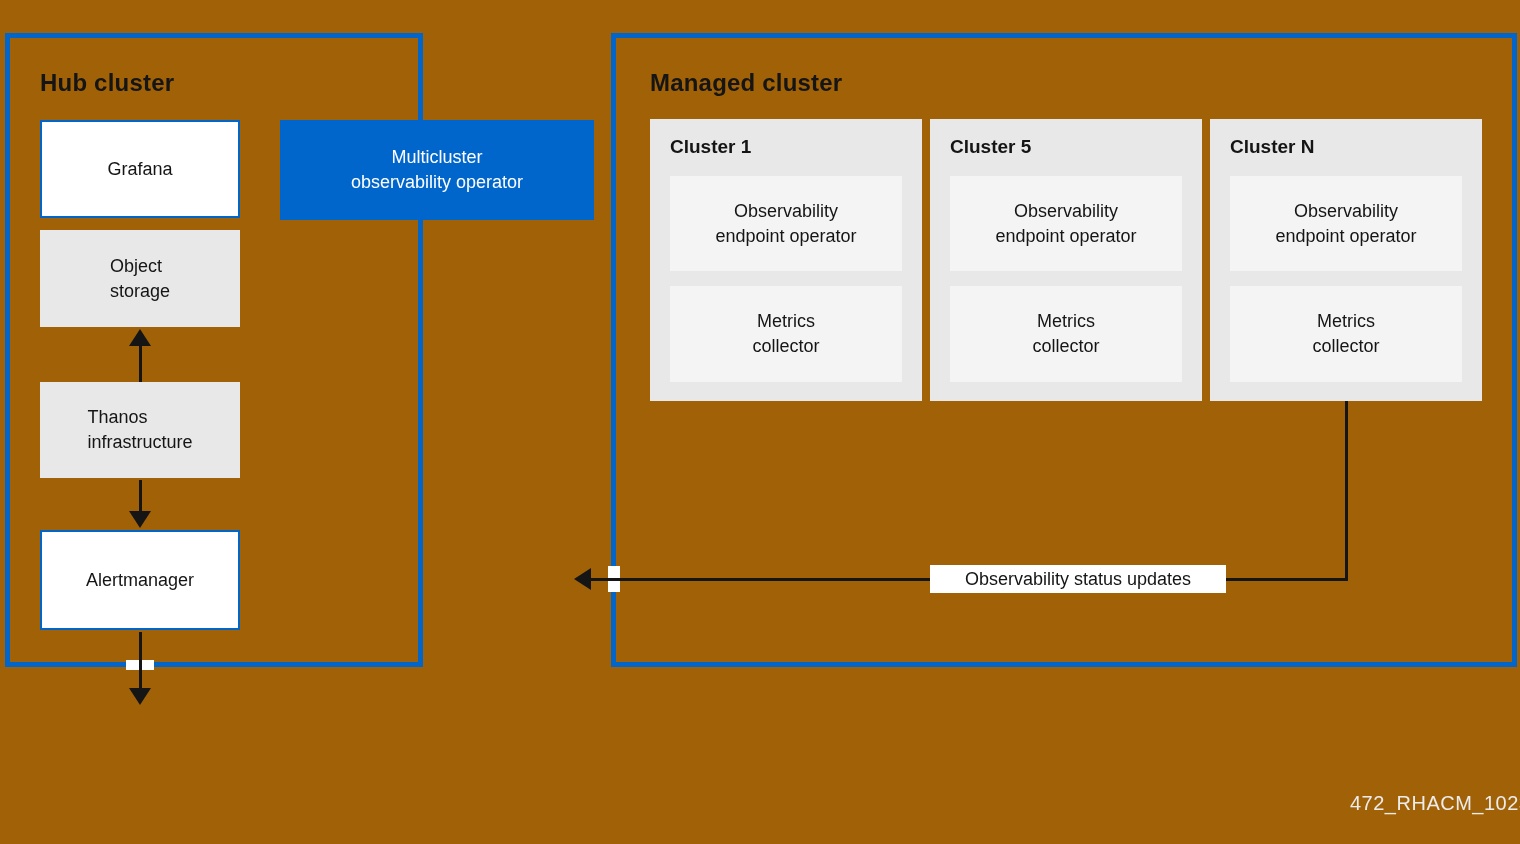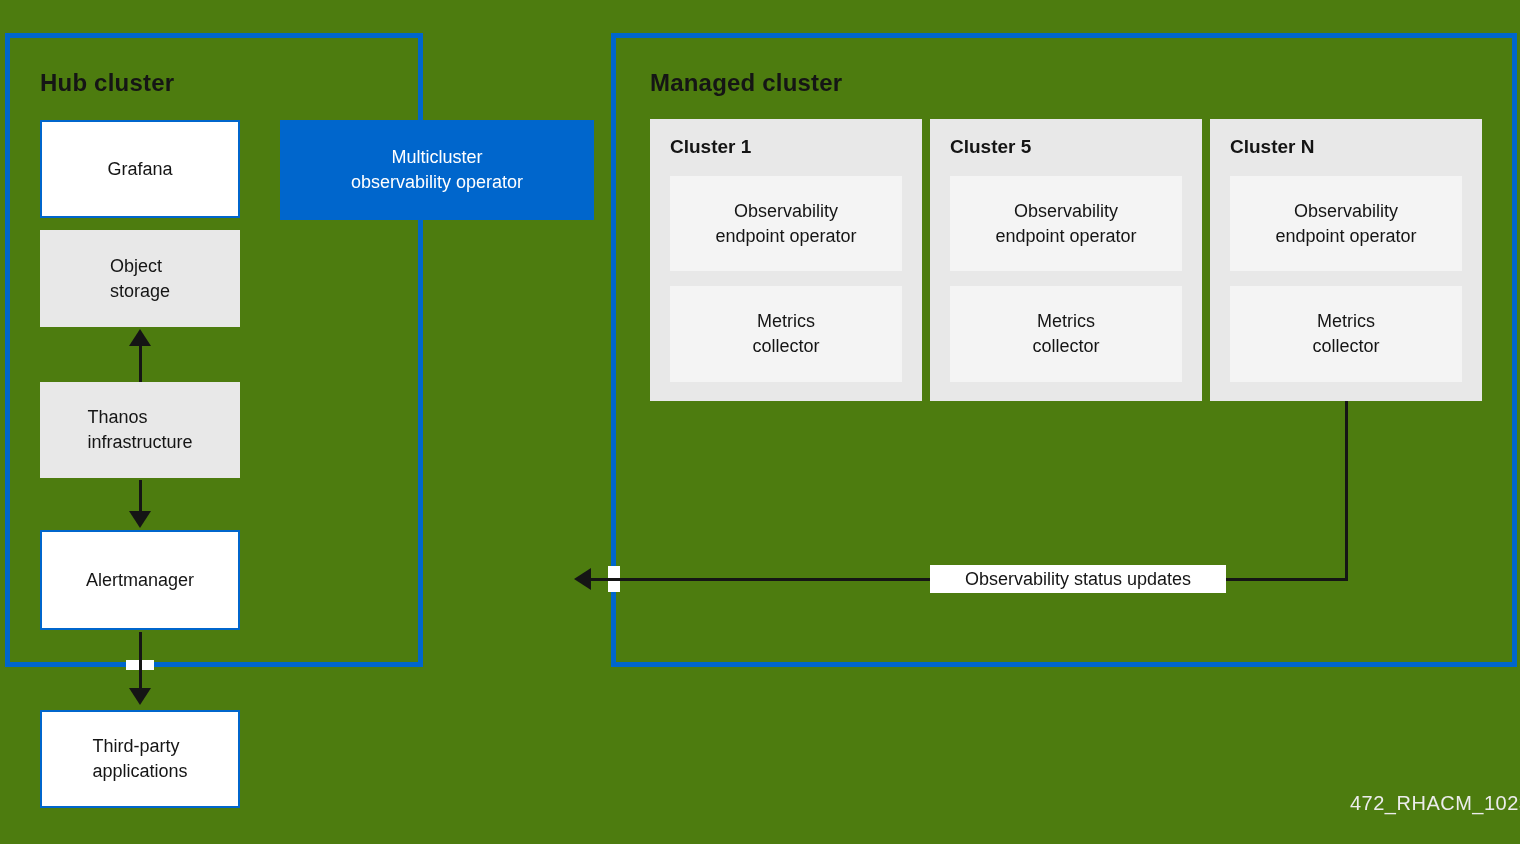--- a/index.html
+++ b/index.html
@@ -7,21 +7,21 @@
     --card-gray:#E8E8E8;
     --comp-gray:#F4F4F4;
     --ink:#151515;
     --watermark:#ECECEC;
   }
   *{margin:0;padding:0;box-sizing:border-box;}
   html,body{background:#fff;}
   #stage{
     position:relative;
     width:1520px;height:844px;
-    background:#4d7c0f;
+    background:#a16207;
     font-family:"Liberation Sans", sans-serif;
     color:var(--ink);
     overflow:hidden;
   }
   .frame{
     position:absolute;
     border:5px solid var(--blue);
     background:transparent;
   }
   .big-title{
@@ -101,22 +101,20 @@
 
   <div class="big-title" style="left:40px;top:69px;">Hub cluster</div>
   <div class="big-title" style="left:650px;top:69px;">Managed cluster</div>
 
   <div class="node outlined" style="left:40px;top:120px;width:200px;height:98px;">Grafana</div>
   <div class="node gray" style="left:40px;top:230px;width:200px;height:97px;">Object
 storage</div>
   <div class="node gray" style="left:40px;top:382px;width:200px;height:96px;">Thanos
 infrastructure</div>
   <div class="node outlined" style="left:40px;top:530px;width:200px;height:100px;">Alertmanager</div>
-  <div class="node outlined" style="left:40px;top:710px;width:200px;height:98px;">Third-party
-applications</div>
 
   <div class="shaft-v" style="left:139px;top:344px;height:38px;"></div>
   <div class="tri up" style="left:129px;top:329px;"></div>
 
   <div class="shaft-v" style="left:139px;top:480px;height:33px;"></div>
   <div class="tri down" style="left:129px;top:511px;"></div>
 
   <div class="shaft-v" style="left:139px;top:632px;height:58px;"></div>
   <div class="tri down" style="left:129px;top:688px;"></div>
 

